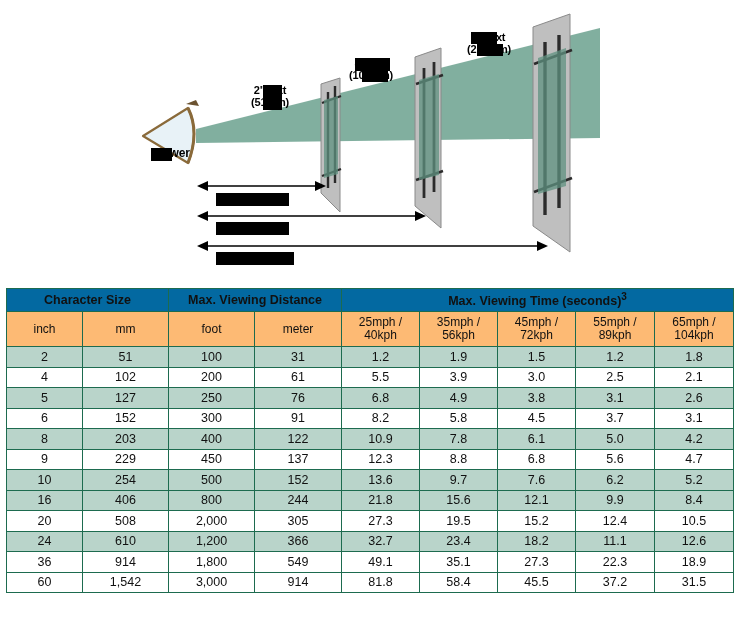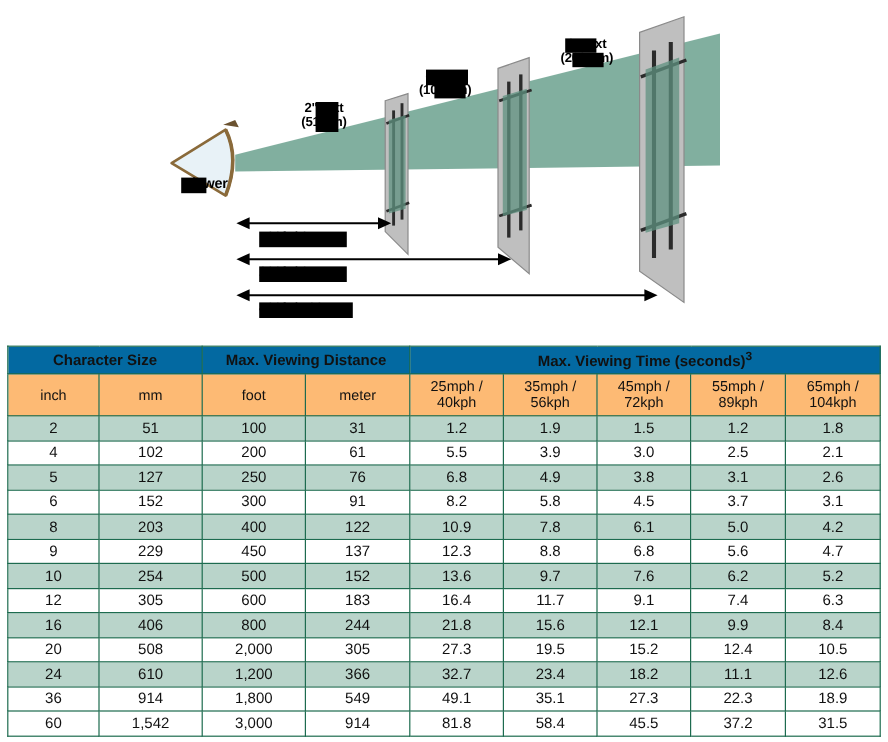--- a/index.html
+++ b/index.html
@@ -334,31 +334,20 @@
           <td>10</td>
           <td>254</td>
           <td>500</td>
           <td>152</td>
           <td>13.6</td>
           <td>9.7</td>
           <td>7.6</td>
           <td>6.2</td>
           <td>5.2</td>
         </tr>
-        <tr class="plain">
-          <td>12</td>
-          <td>305</td>
-          <td>600</td>
-          <td>183</td>
-          <td>16.4</td>
-          <td>11.7</td>
-          <td>9.1</td>
-          <td>7.4</td>
-          <td>6.3</td>
-        </tr>
         <tr class="shaded">
           <td>16</td>
           <td>406</td>
           <td>800</td>
           <td>244</td>
           <td>21.8</td>
           <td>15.6</td>
           <td>12.1</td>
           <td>9.9</td>
           <td>8.4</td>

